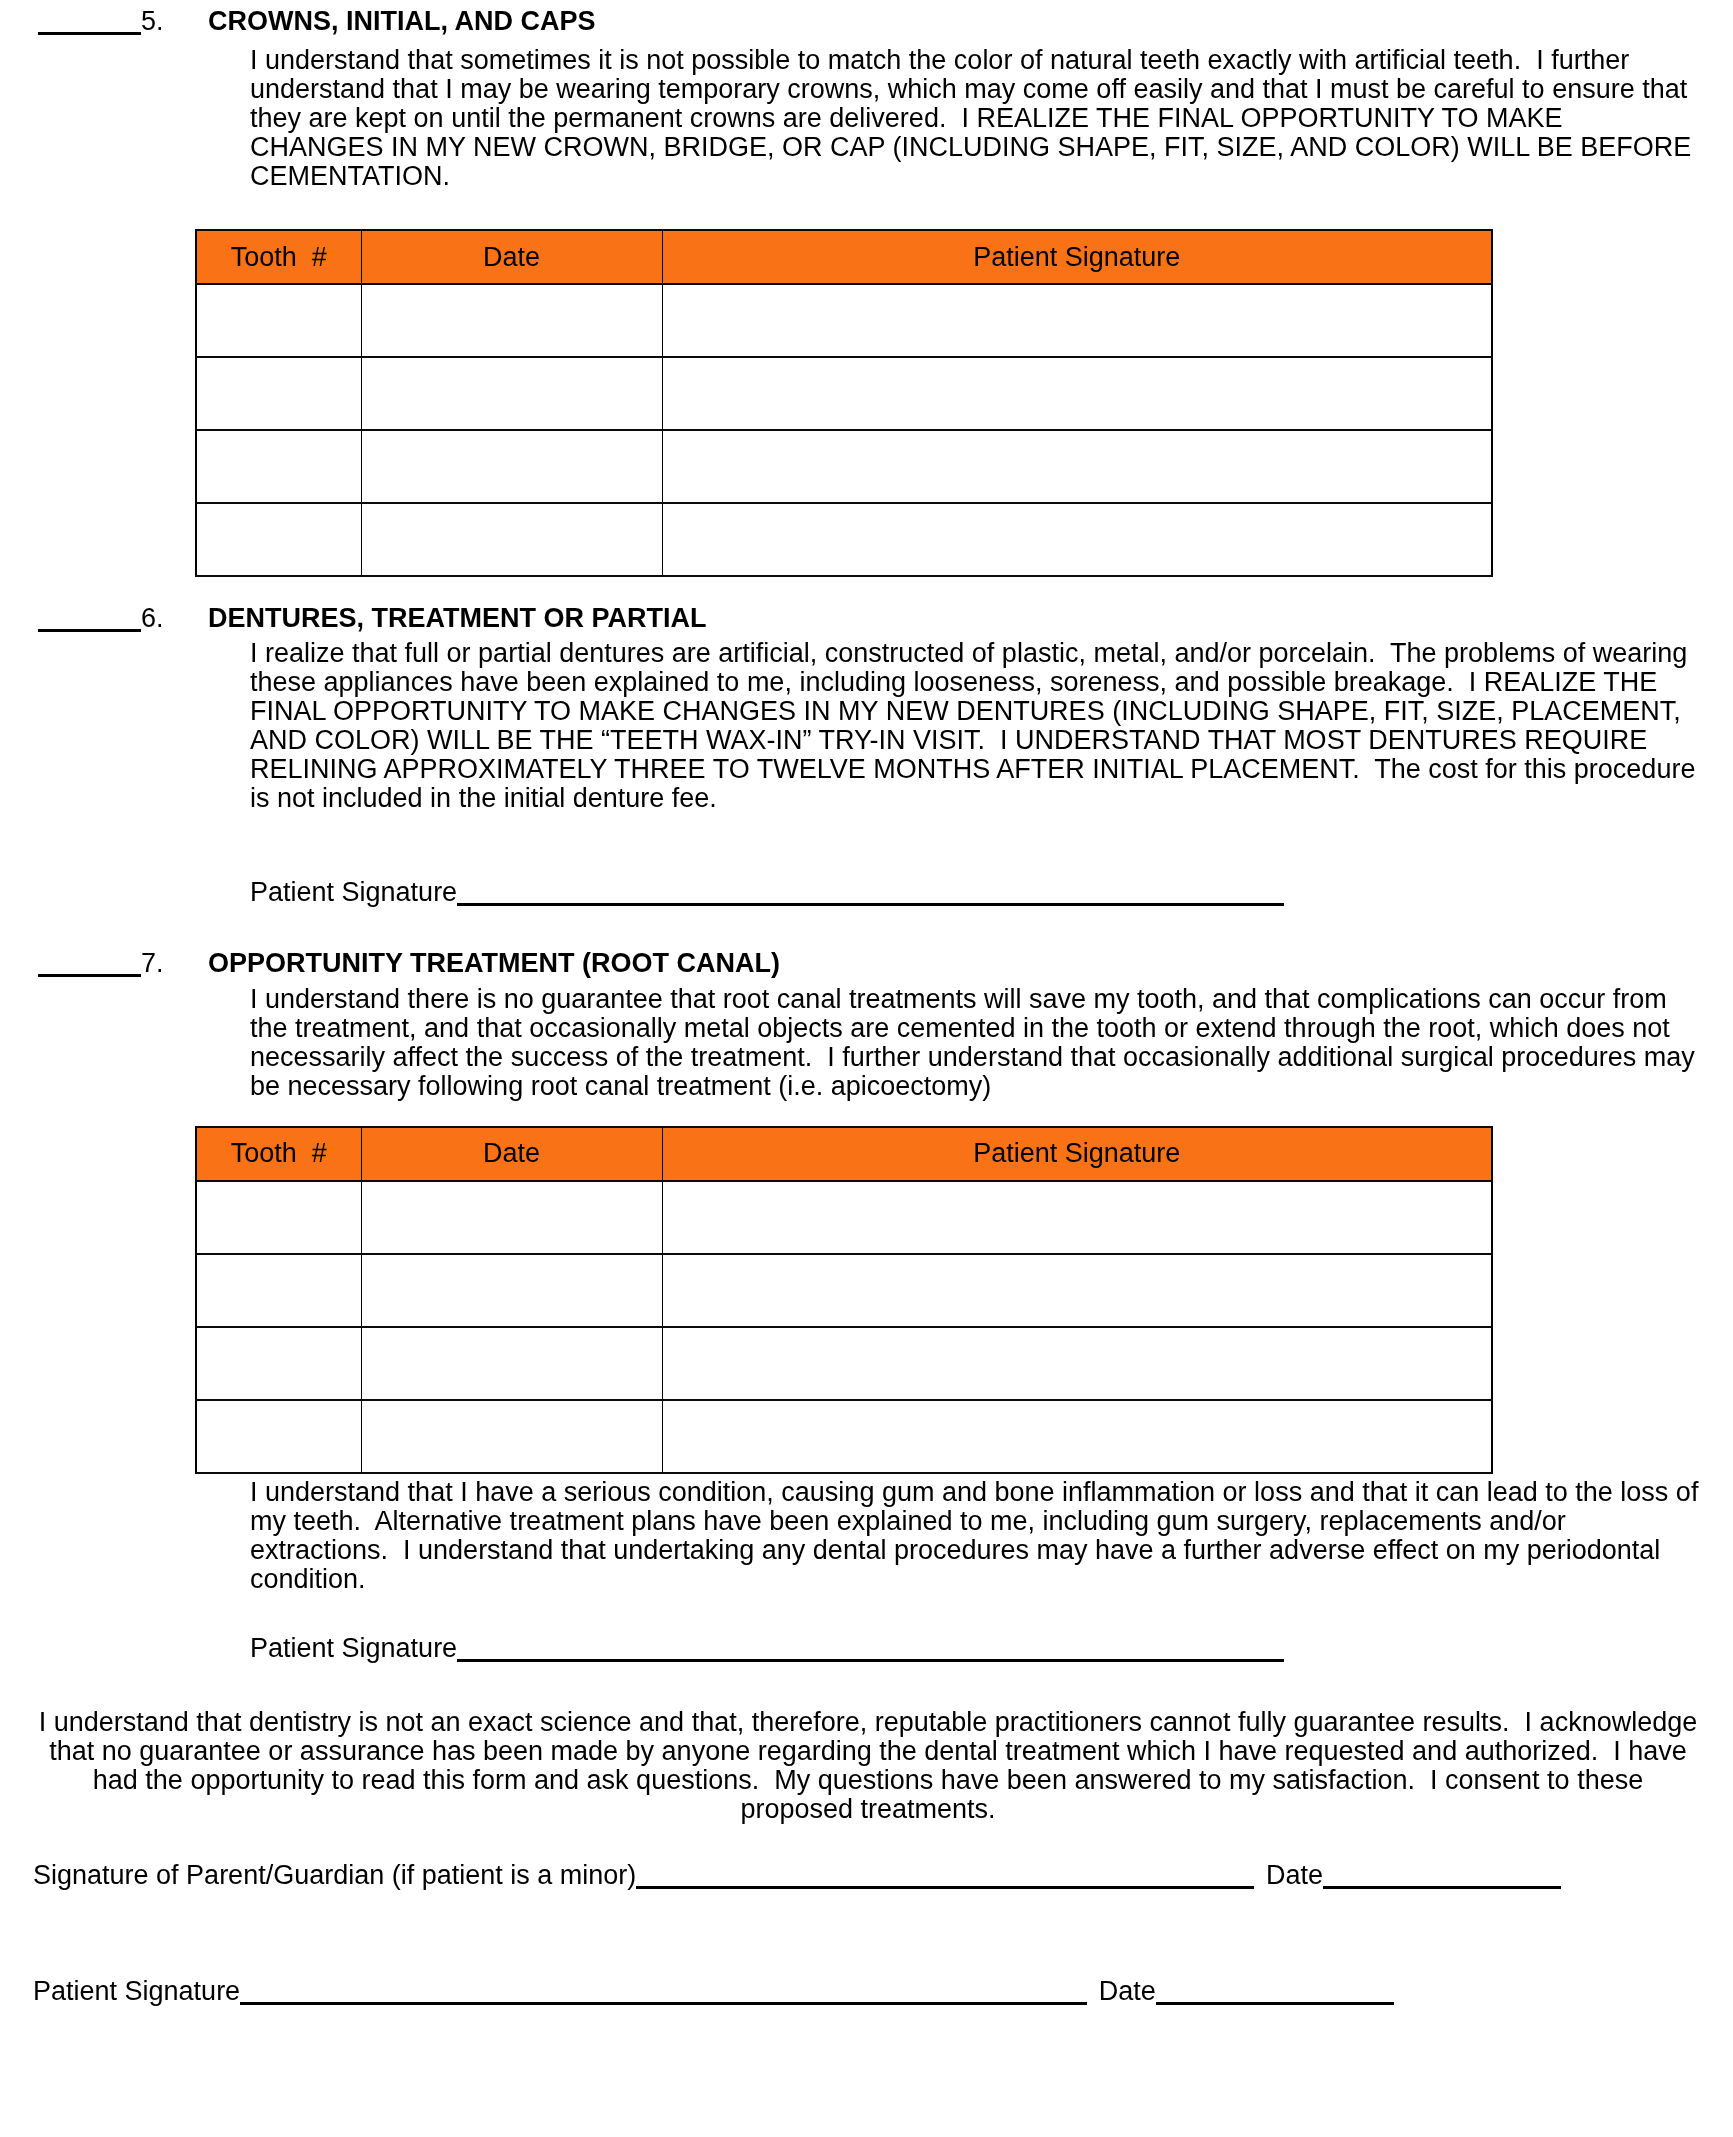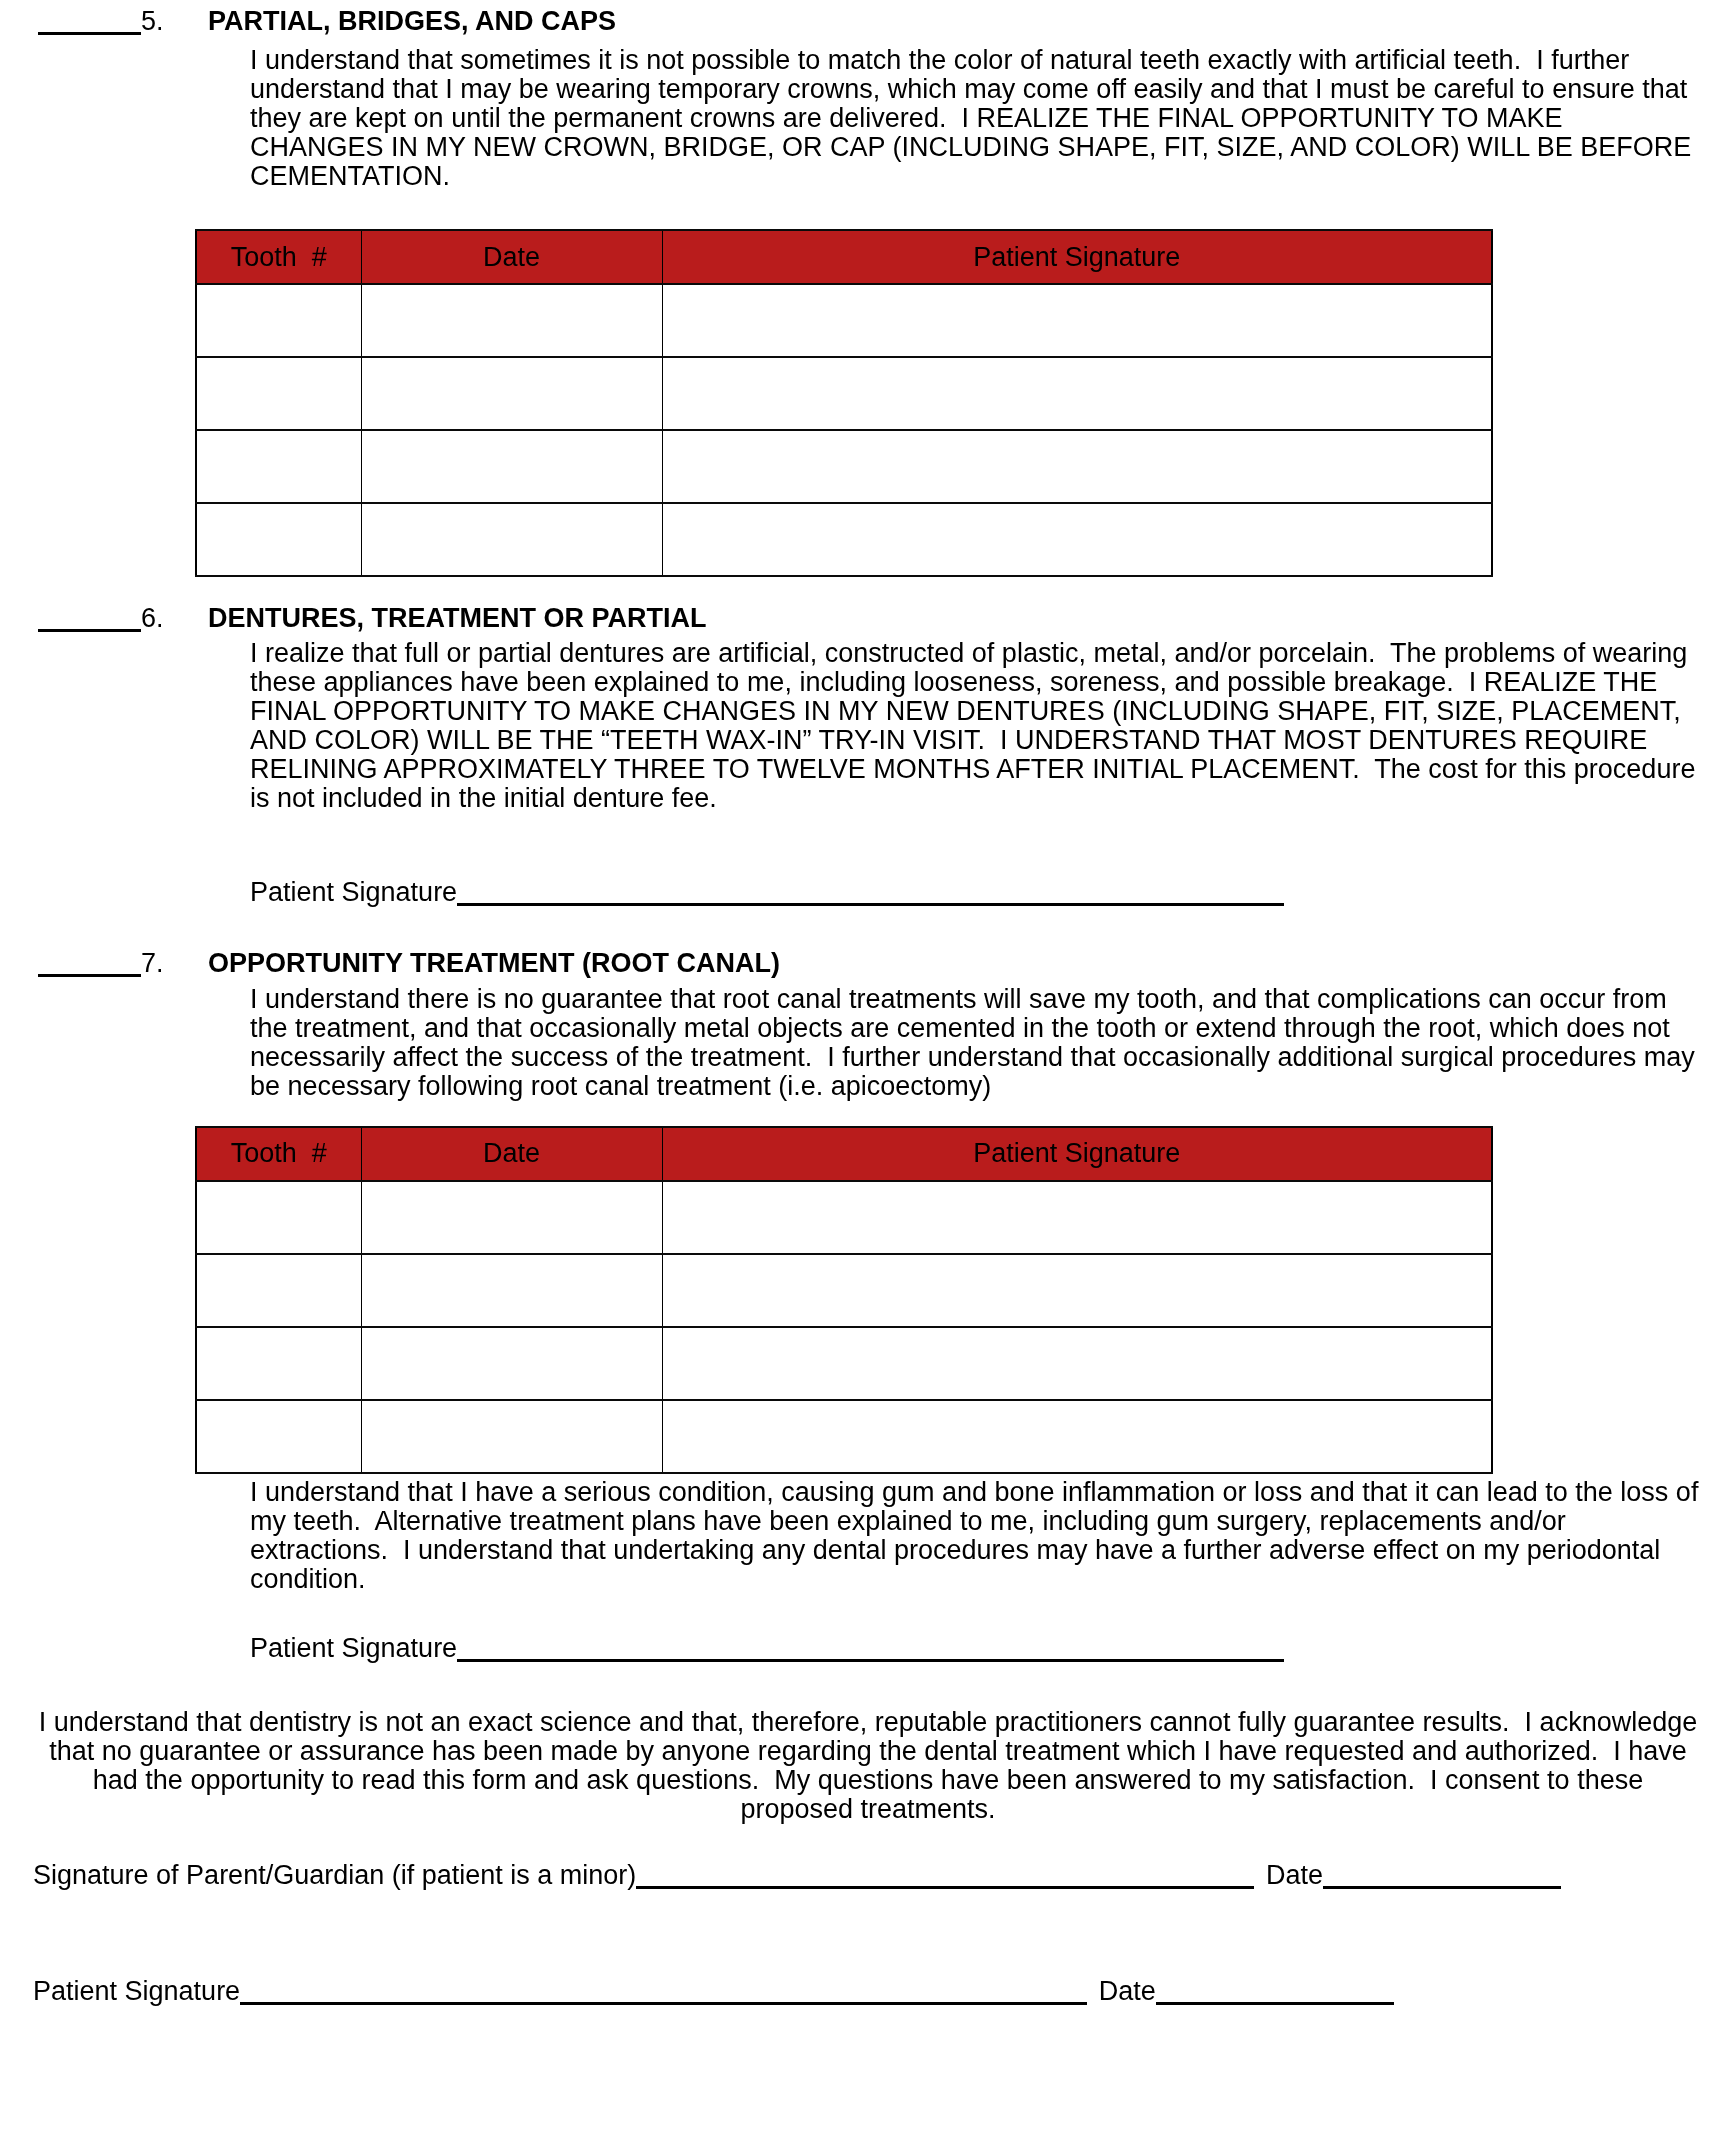--- a/index.html
+++ b/index.html
@@ -48,21 +48,21 @@
     border:2.5px solid #000;
   }
   .tooth-table th, .tooth-table td {
     border-left:1.7px solid #000;
     border-right:1.7px solid #000;
     border-top:2.5px solid #0a0a0a;
     border-bottom:2.5px solid #0a0a0a;
   }
   .tooth-table thead th {
     height:54px;
-    background:#b91c1c;
+    background:#f97316;
     font-weight:normal;
     font-size:27px;
     text-align:center;
     vertical-align:middle;
     white-space:pre;
   }
   .tooth-table tbody td { height:73px; background:#fff; }
   .mt-table1 { margin-top:38px; }
   .mt-table2 { margin-top:25px; }
   
@@ -102,21 +102,21 @@
   .fs-sig-line-2 { width:618px; }
   .fs-date-label { margin-left:11.7px; }
   .fs-date-line { width:238px; }
 </style>
 </head>
 <body>
 
 <div class="page">
 
   <div>
-    <div class="section-heading"><span class="initial-line"></span><span class="section-number">5.</span><span class="section-title">PARTIAL, BRIDGES, AND CAPS</span></div>
+    <div class="section-heading"><span class="initial-line"></span><span class="section-number">5.</span><span class="section-title">CROWNS, INITIAL, AND CAPS</span></div>
     <p class="section-body first-body">I understand that sometimes it is not possible to match the color of natural teeth exactly with artificial teeth.  I further understand that I may be wearing temporary crowns, which may come off easily and that I must be careful to ensure that they are kept on until the permanent crowns are delivered.  I REALIZE THE FINAL OPPORTUNITY TO MAKE CHANGES IN MY NEW CROWN, BRIDGE, OR CAP (INCLUDING SHAPE, FIT, SIZE, AND COLOR) WILL BE BEFORE CEMENTATION.</p>
 
     <table class="tooth-table mt-table1">
       <colgroup>
           <col style="width:165px">
           <col style="width:301px">
           <col style="width:830px">
         </colgroup>
       <thead>
         <tr>

